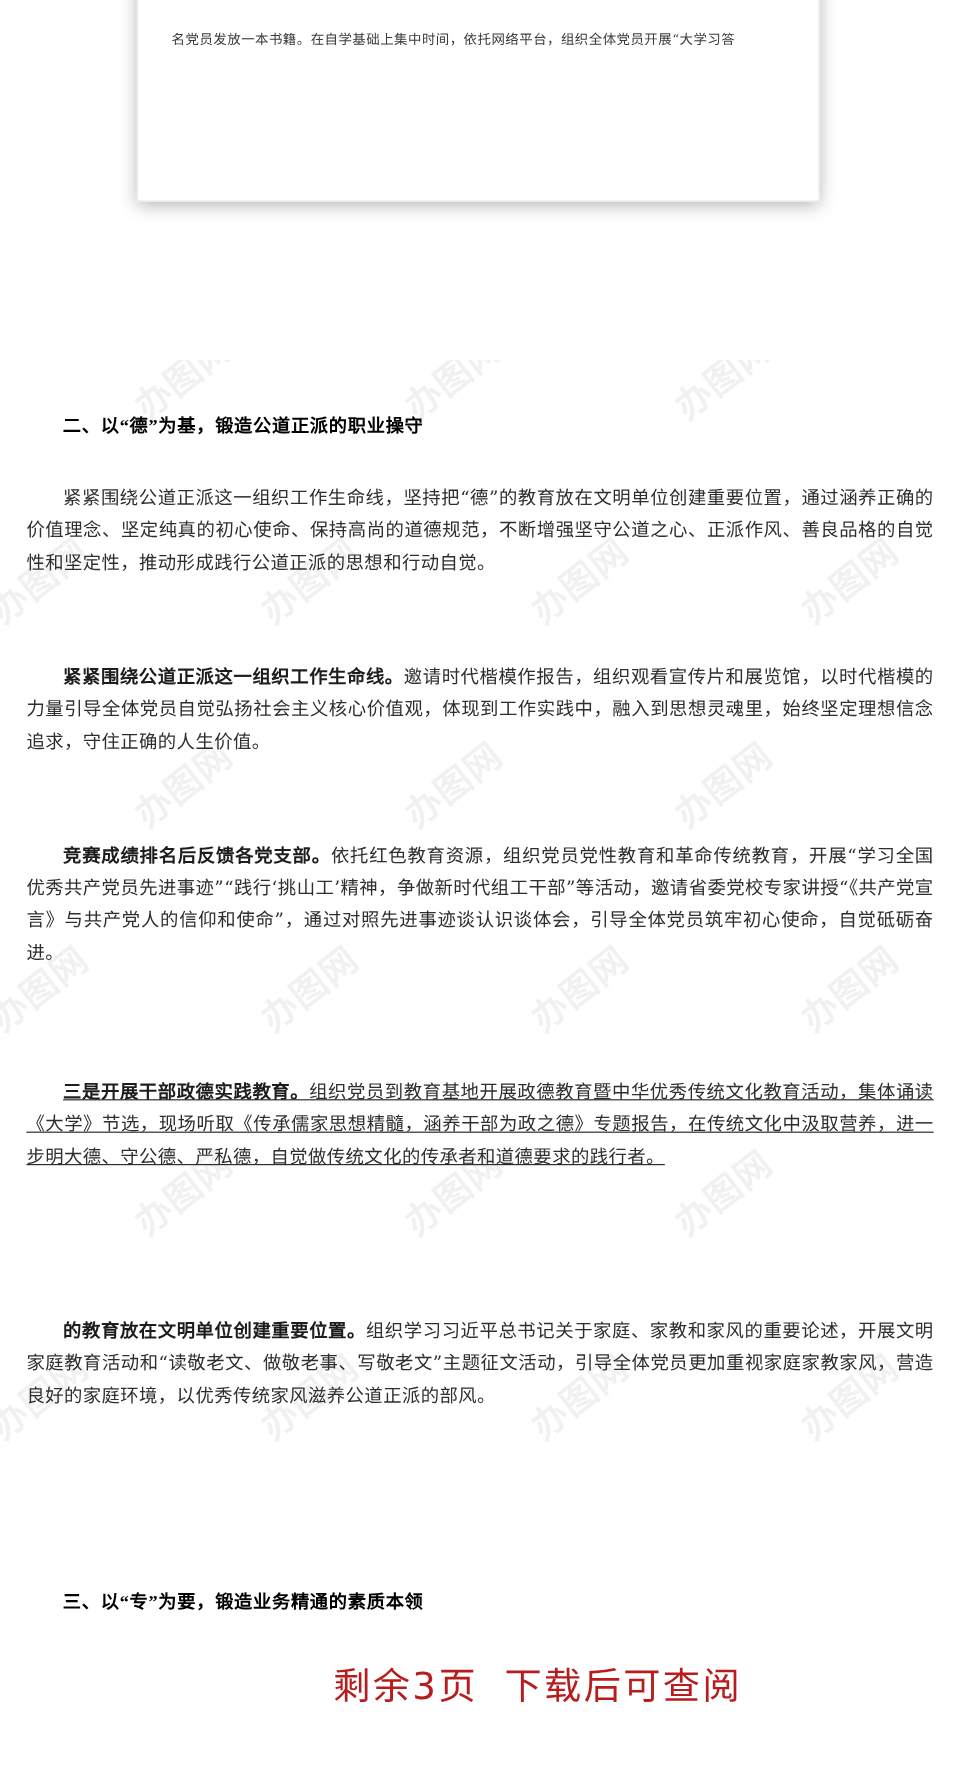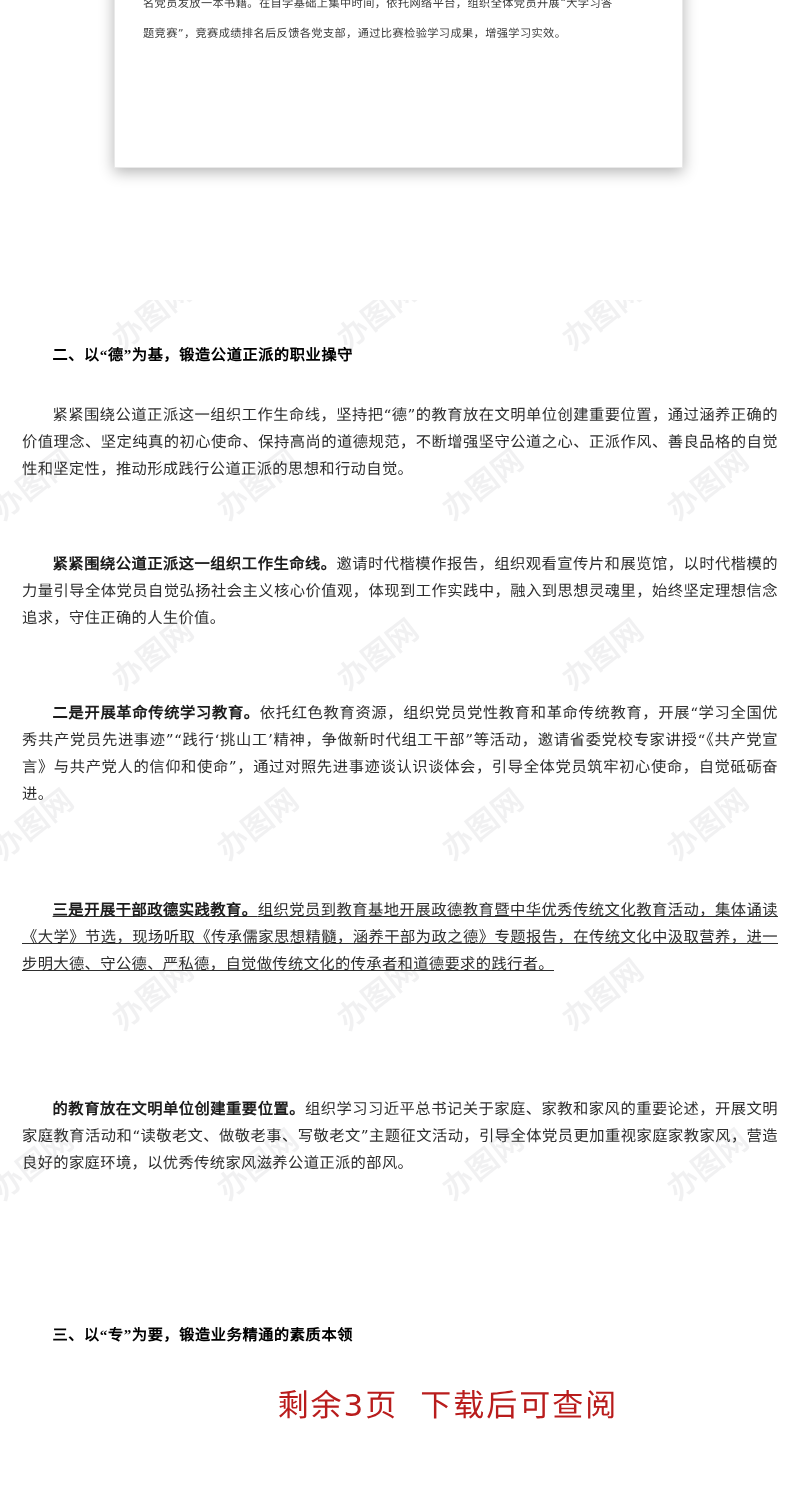--- a/index.html
+++ b/index.html
@@ -135,21 +135,20 @@
   .footer-note .gap { display: inline-block; width: 22px; }
 </style>
 </head>
 <body>
 
 <div class="page-canvas">
 
   <div class="prev-page-card">
     <div class="prev-page-inner">
       <div class="prev-line">名党员发放一本书籍。在自学基础上集中时间，依托网络平台，组织全体党员开展“大学习答</div>
-      <div class="prev-line">题竞赛”，竞赛成绩排名后反馈各党支部，通过比赛检验学习成果，增强学习实效。</div>
     </div>
   </div>
 
   <div class="watermark-layer">
     <div class="wm" style="left:105px;  top:-10px;">办图网</div>
     <div class="wm" style="left:330px;  top:-10px;">办图网</div>
     <div class="wm" style="left:555px;  top:-10px;">办图网</div>
     <div class="wm" style="left:-15px;  top:160px;">办图网</div>
     <div class="wm" style="left:210px;  top:160px;">办图网</div>
     <div class="wm" style="left:435px;  top:160px;">办图网</div>
@@ -176,21 +175,21 @@
 
     <div class="doc-para" style="top:402px;">
       <span>紧紧围绕公道正派这一组织工作生命线，坚持把“德”的教育放在文明单位创建重要位置，通过涵养正确的价值理念、坚定纯真的初心使命、保持高尚的道德规范，不断增强坚守公道之心、正派作风、善良品格的自觉性和坚定性，推动形成践行公道正派的思想和行动自觉。</span>
     </div>
 
     <div class="doc-para" style="top:551px;">
       <span class="lead">紧紧围绕公道正派这一组织工作生命线。</span><span>邀请时代楷模作报告，组织观看宣传片和展览馆，以时代楷模的力量引导全体党员自觉弘扬社会主义核心价值观，体现到工作实践中，融入到思想灵魂里，始终坚定理想信念追求，守住正确的人生价值。</span>
     </div>
 
     <div class="doc-para" style="top:700px;">
-      <span class="lead">二是开展革命传统学习教育。</span><span>依托红色教育资源，组织党员党性教育和革命传统教育，开展“学习全国优秀共产党员先进事迹”“践行‘挑山工’精神，争做新时代组工干部”等活动，邀请省委党校专家讲授“《共产党宣言》与共产党人的信仰和使命”，通过对照先进事迹谈认识谈体会，引导全体党员筑牢初心使命，自觉砥砺奋进。</span>
+      <span class="lead">竞赛成绩排名后反馈各党支部。</span><span>依托红色教育资源，组织党员党性教育和革命传统教育，开展“学习全国优秀共产党员先进事迹”“践行‘挑山工’精神，争做新时代组工干部”等活动，邀请省委党校专家讲授“《共产党宣言》与共产党人的信仰和使命”，通过对照先进事迹谈认识谈体会，引导全体党员筑牢初心使命，自觉砥砺奋进。</span>
     </div>
 
     <div class="doc-para" style="top:897px;text-decoration:underline;">
       <span class="lead">三是开展干部政德实践教育。</span><span>组织党员到教育基地开展政德教育暨中华优秀传统文化教育活动，集体诵读《大学》节选，现场听取《传承儒家思想精髓，涵养干部为政之德》专题报告，在传统文化中汲取营养，进一步明大德、守公德、严私德，自觉做传统文化的传承者和道德要求的践行者。</span>
     </div>
 
     <div class="doc-para" style="top:1096px;">
       <span class="lead">的教育放在文明单位创建重要位置。</span><span>组织学习习近平总书记关于家庭、家教和家风的重要论述，开展文明家庭教育活动和“读敬老文、做敬老事、写敬老文”主题征文活动，引导全体党员更加重视家庭家教家风，营造良好的家庭环境，以优秀传统家风滋养公道正派的部风。</span>
     </div>
 

